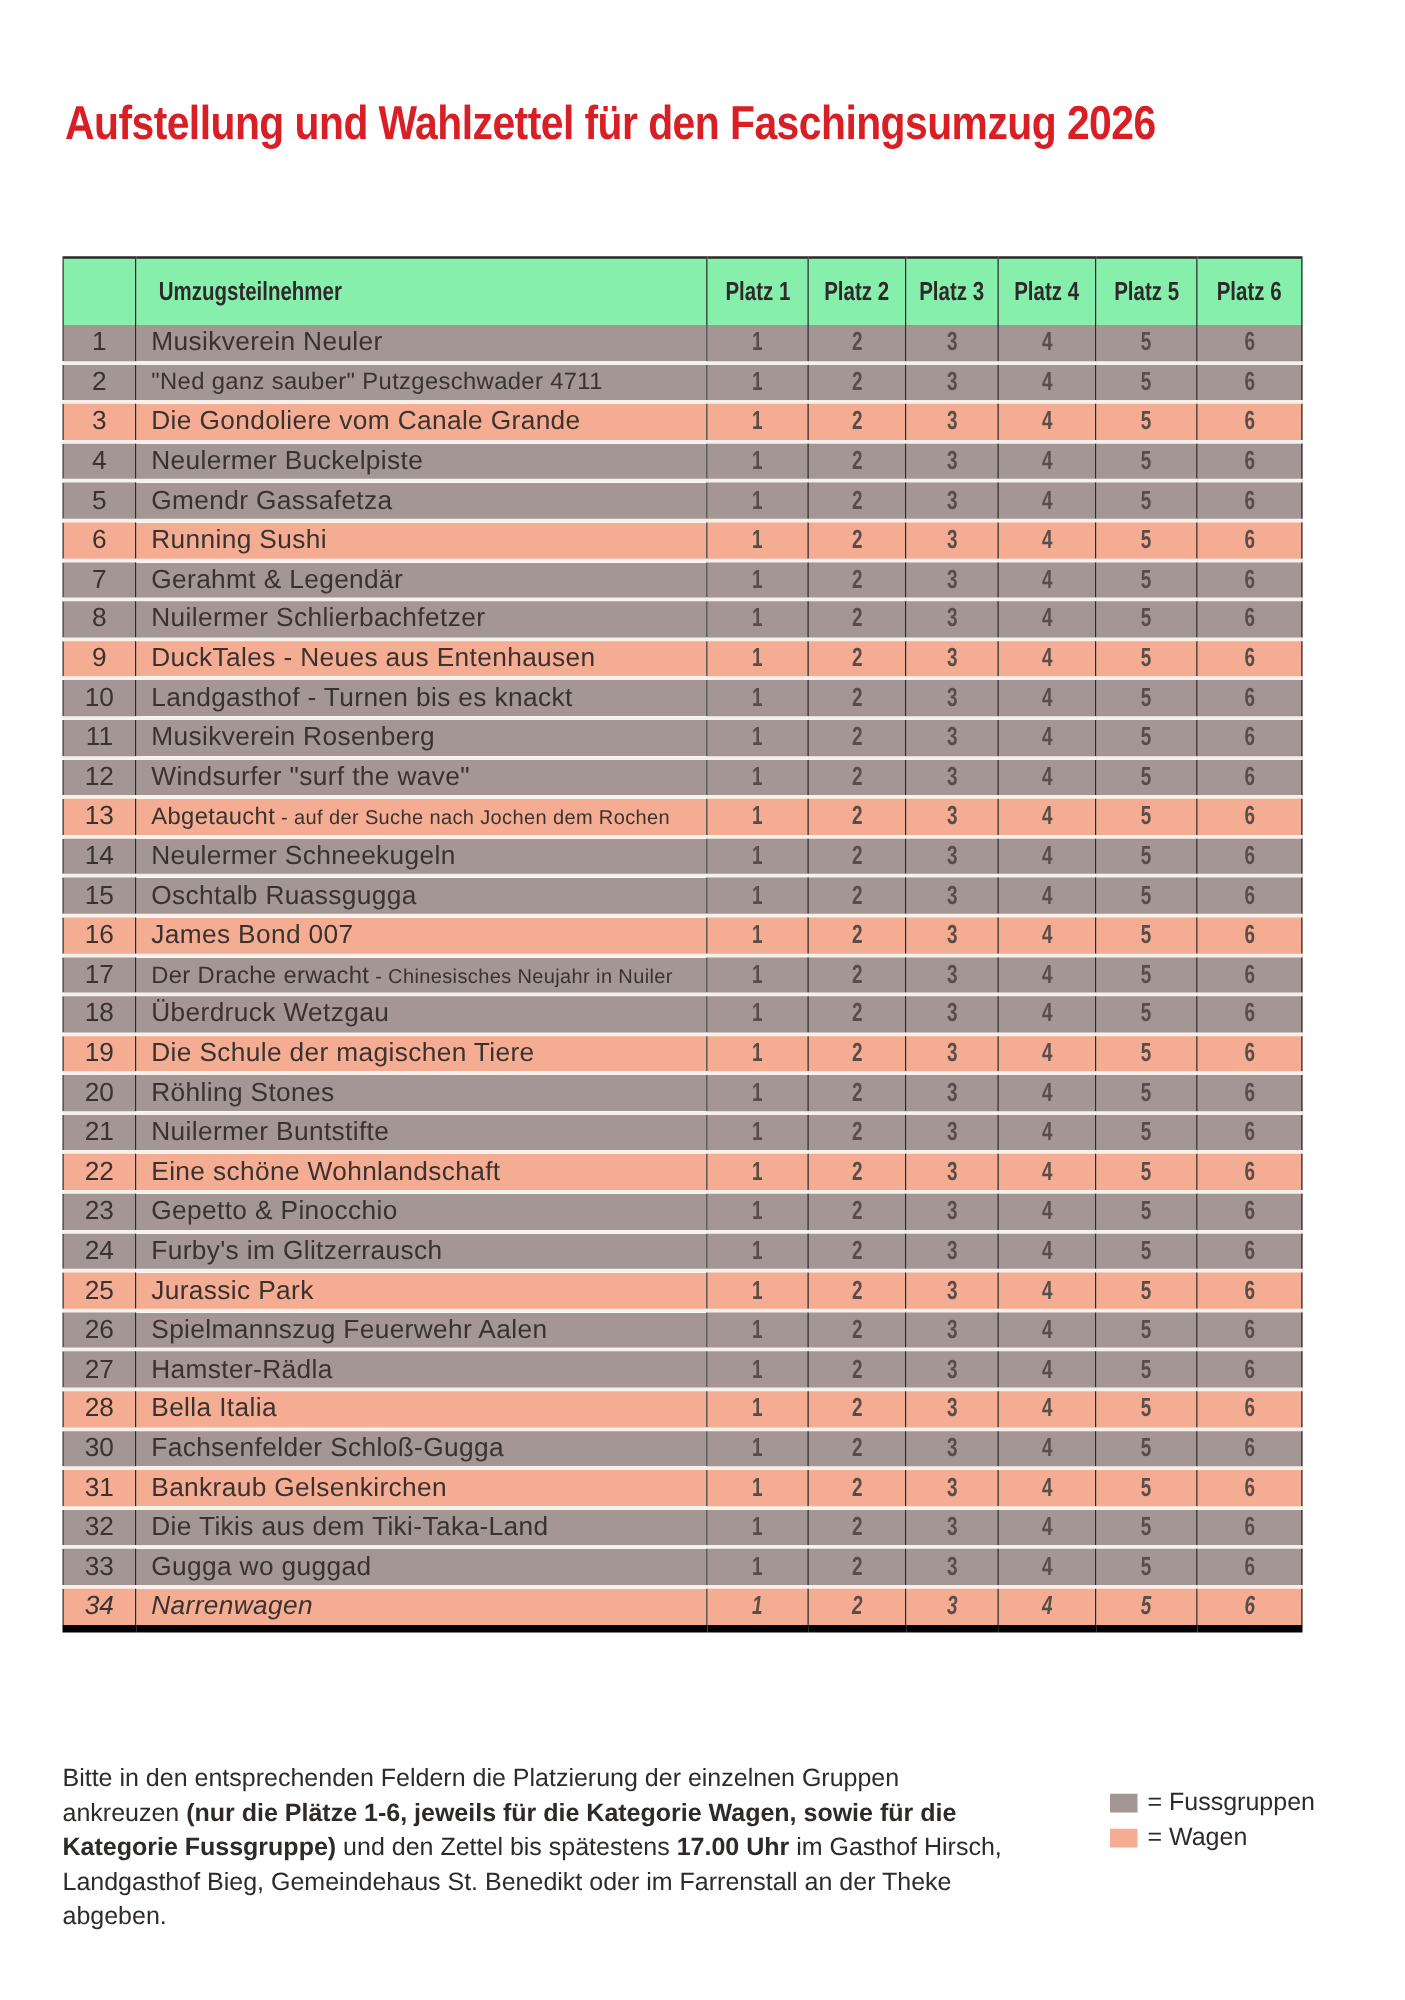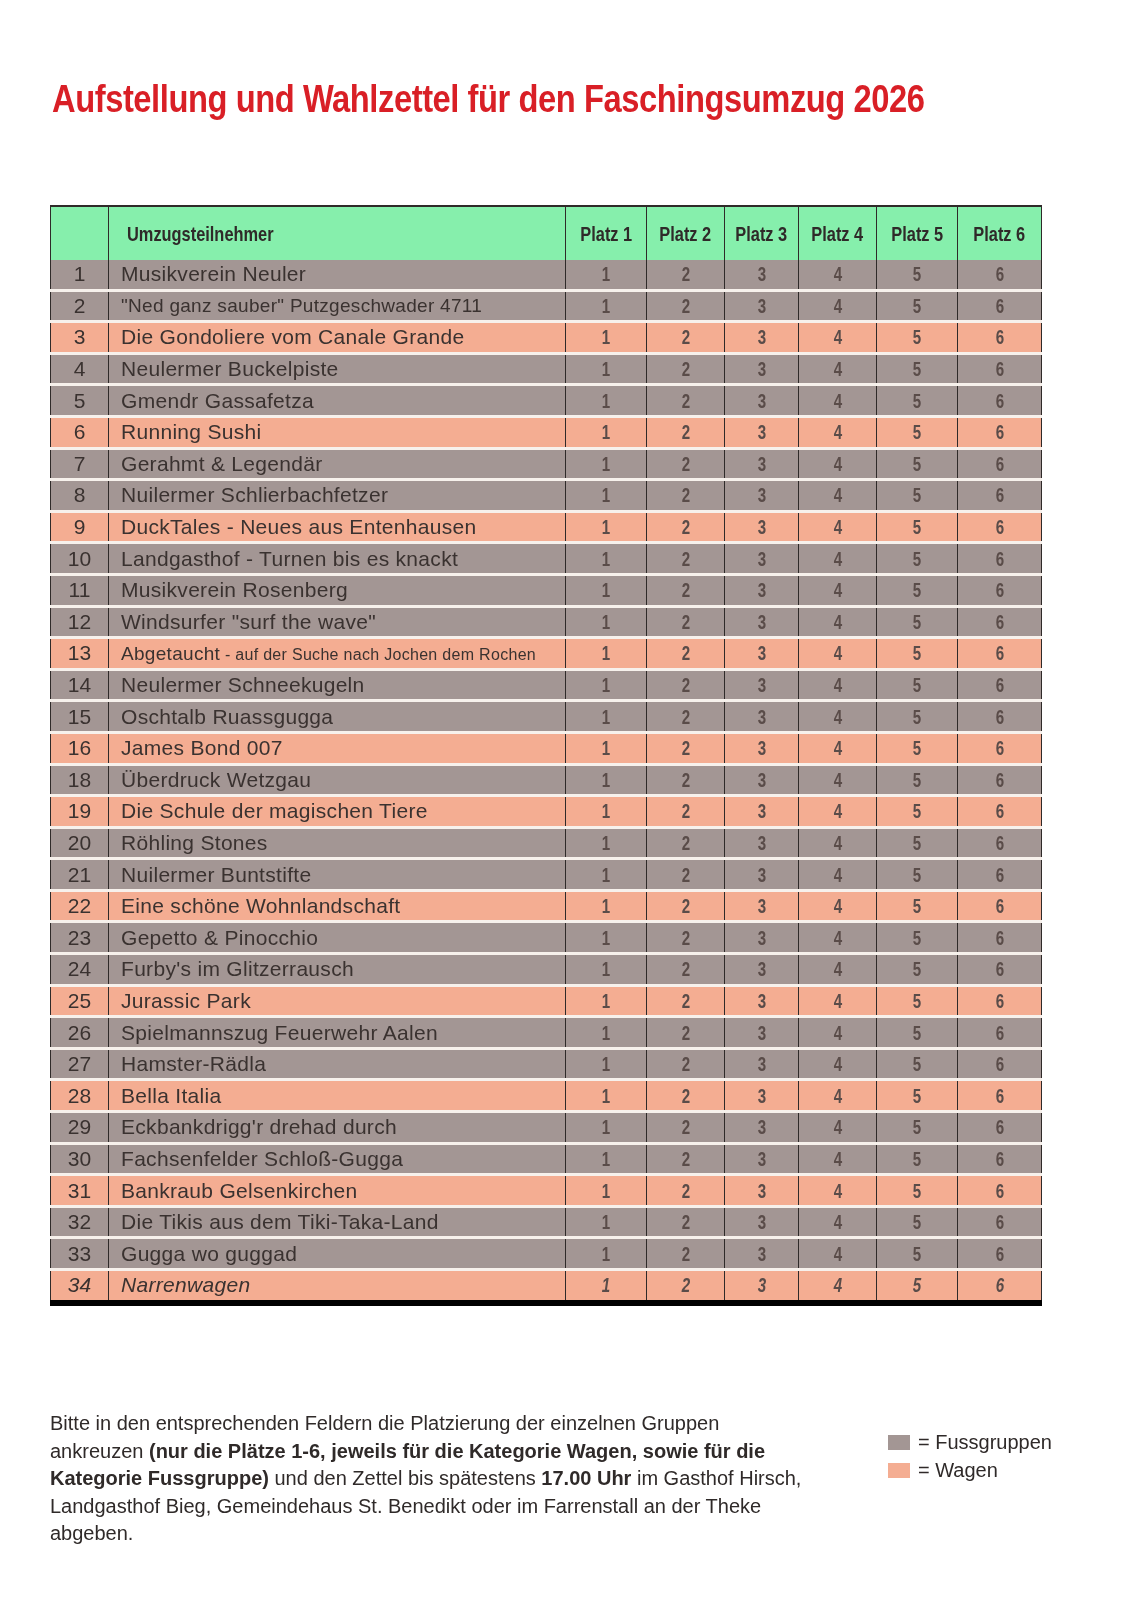--- a/index.html
+++ b/index.html
@@ -211,20 +211,30 @@
         <td class="num">16</td>
         <td class="name"><span class="main">James Bond 007</span></td>
         <td class="p"><span>1</span></td>
         <td class="p"><span>2</span></td>
         <td class="p"><span>3</span></td>
         <td class="p"><span>4</span></td>
         <td class="p"><span>5</span></td>
         <td class="p"><span>6</span></td>
       </tr>
       <tr class="foot">
+        <td class="num">17</td>
+        <td class="name small"><span class="main">Der Drache erwacht</span><span class="sub"> - Chinesisches Neujahr in Nuiler</span></td>
+        <td class="p"><span>1</span></td>
+        <td class="p"><span>2</span></td>
+        <td class="p"><span>3</span></td>
+        <td class="p"><span>4</span></td>
+        <td class="p"><span>5</span></td>
+        <td class="p"><span>6</span></td>
+      </tr>
+      <tr class="foot">
         <td class="num">18</td>
         <td class="name"><span class="main">Überdruck Wetzgau</span></td>
         <td class="p"><span>1</span></td>
         <td class="p"><span>2</span></td>
         <td class="p"><span>3</span></td>
         <td class="p"><span>4</span></td>
         <td class="p"><span>5</span></td>
         <td class="p"><span>6</span></td>
       </tr>
       <tr class="wagen">
@@ -313,30 +323,20 @@
         <td class="p"><span>1</span></td>
         <td class="p"><span>2</span></td>
         <td class="p"><span>3</span></td>
         <td class="p"><span>4</span></td>
         <td class="p"><span>5</span></td>
         <td class="p"><span>6</span></td>
       </tr>
       <tr class="wagen">
         <td class="num">28</td>
         <td class="name"><span class="main">Bella Italia</span></td>
-        <td class="p"><span>1</span></td>
-        <td class="p"><span>2</span></td>
-        <td class="p"><span>3</span></td>
-        <td class="p"><span>4</span></td>
-        <td class="p"><span>5</span></td>
-        <td class="p"><span>6</span></td>
-      </tr>
-      <tr class="foot">
-        <td class="num">29</td>
-        <td class="name"><span class="main">Eckbankdrigg'r drehad durch</span></td>
         <td class="p"><span>1</span></td>
         <td class="p"><span>2</span></td>
         <td class="p"><span>3</span></td>
         <td class="p"><span>4</span></td>
         <td class="p"><span>5</span></td>
         <td class="p"><span>6</span></td>
       </tr>
       <tr class="foot">
         <td class="num">30</td>
         <td class="name"><span class="main">Fachsenfelder Schloß-Gugga</span></td>

